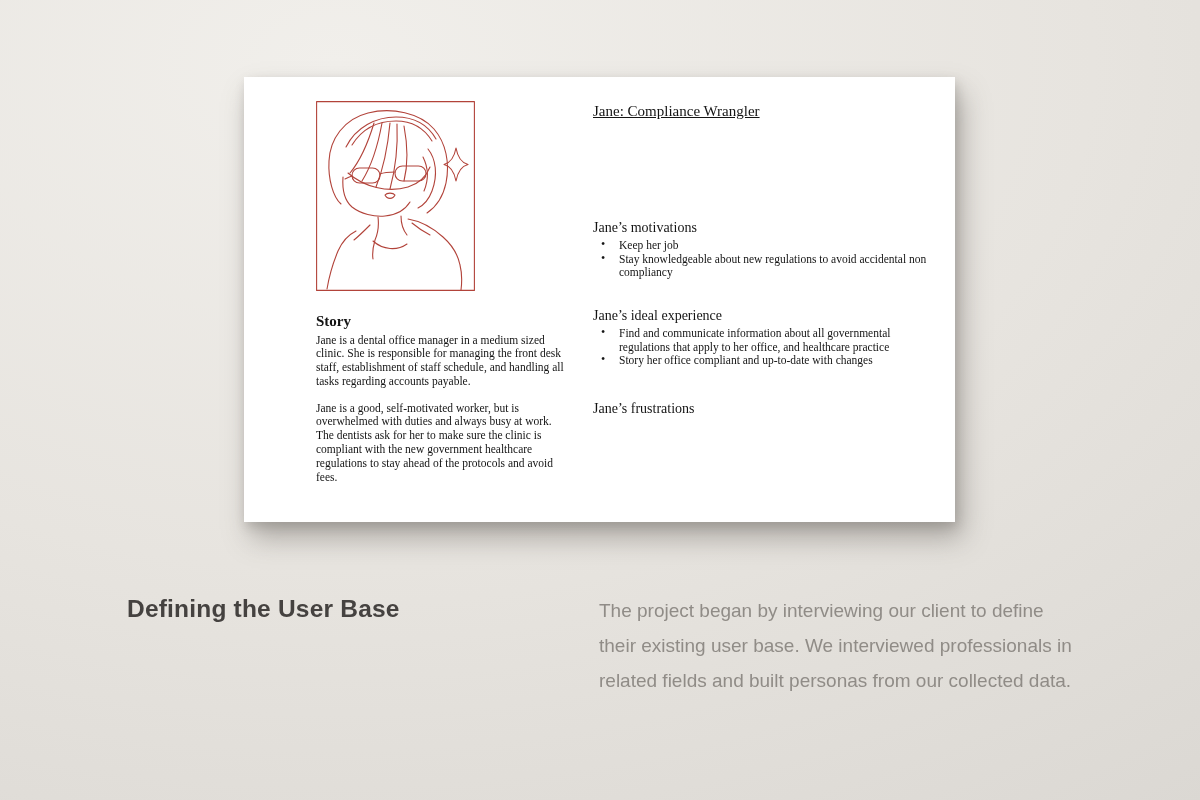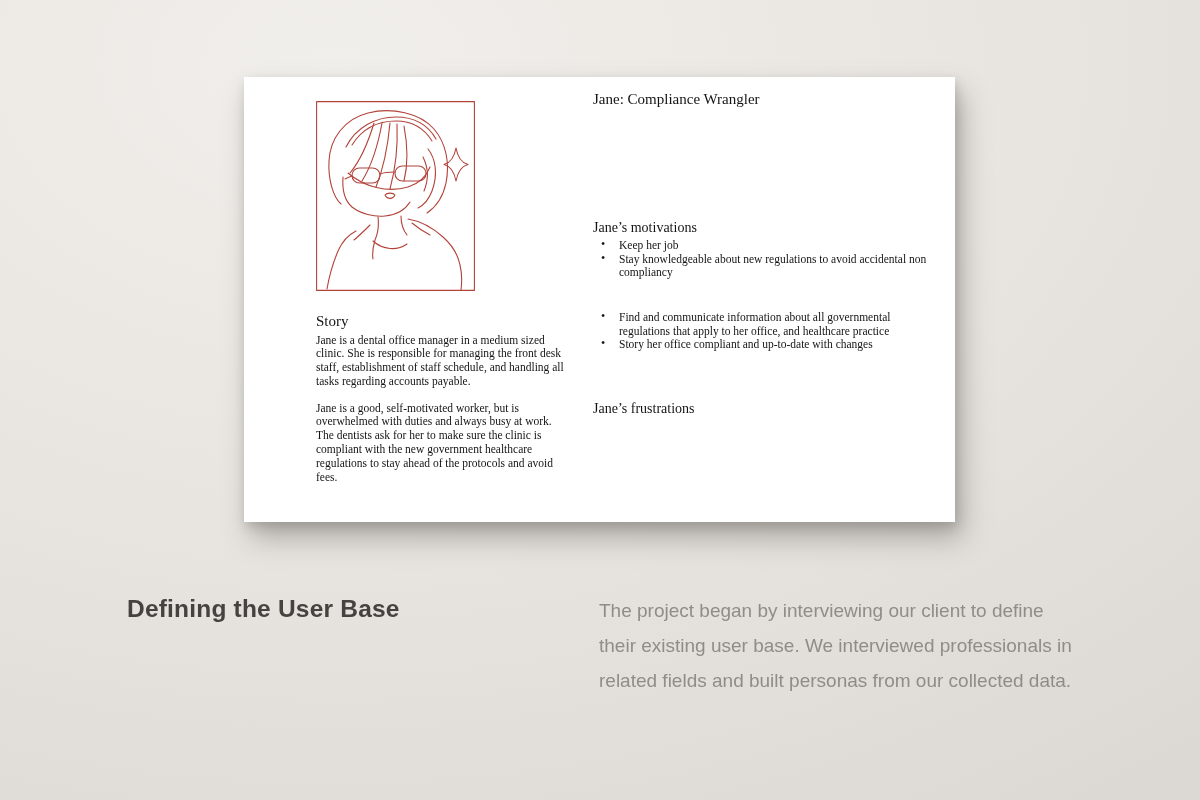--- a/index.html
+++ b/index.html
@@ -19,24 +19,24 @@
     font-family:"Liberation Serif",serif;color:#141414;
   }
   .portrait{position:absolute;left:72px;top:24px;width:159px;height:190px;}
   .portrait svg{display:block;width:100%;height:100%;}
   .portrait path,.portrait rect,.portrait line{
     fill:none;stroke:var(--accent-color,#b2433a);stroke-width:1.1;
     stroke-linecap:round;stroke-linejoin:round;
   }
   
   .story{position:absolute;left:72px;top:236px;width:252px;}
-  .story h3{margin:0 0 4px 0;font-size:15px;font-weight:400;line-height:1.1;}
+  .story h3{margin:0 0 4px 0;font-size:15px;font-weight:700;line-height:1.1;}
   .story p{margin:0 0 13px 0;font-size:11.5px;line-height:13.8px;}
   
-  .head-block{position:absolute;left:349px;top:14px;width:300px;}
+  .head-block{position:absolute;left:349px;top:26px;width:300px;text-decoration:underline;}
   .persona-title{margin:0;font-size:15px;font-weight:400;line-height:1.15;}
   .persona-quote{margin:2px 0 0 0;width:262px;font-size:12.6px;font-weight:700;
     font-style:italic;line-height:14.6px;}
   .section{position:absolute;left:349px;width:345px;}
   .sec1{top:143px;} .sec2{top:231px;} .sec3{top:324px;}
   .section h3{margin:0;font-size:14px;font-weight:400;line-height:1.15;}
   .section ul{margin:3px 0 0 0;padding:0;list-style:none;}
   .section li{position:relative;padding-left:26px;font-size:11.5px;line-height:13.6px;}
   .section li::before{content:"\2022";position:absolute;left:8px;top:-1px;font-size:12px;}
   
@@ -107,20 +107,21 @@
 
     <div class="section sec1">
       <h3>Jane’s motivations</h3>
       <ul>
         <li>Keep her job</li>
         <li>Stay knowledgeable about new regulations to avoid accidental non compliancy</li>
       </ul>
     </div>
 
     <div class="section sec2">
+      <h3>Jane’s ideal experience</h3>
       <ul>
         <li>Find and communicate information about all governmental regulations that apply to her office, and healthcare practice</li>
         <li>Story her office compliant and up-to-date with changes</li>
       </ul>
     </div>
 
     <div class="section sec3">
       <h3>Jane’s frustrations</h3>
     </div>
 

